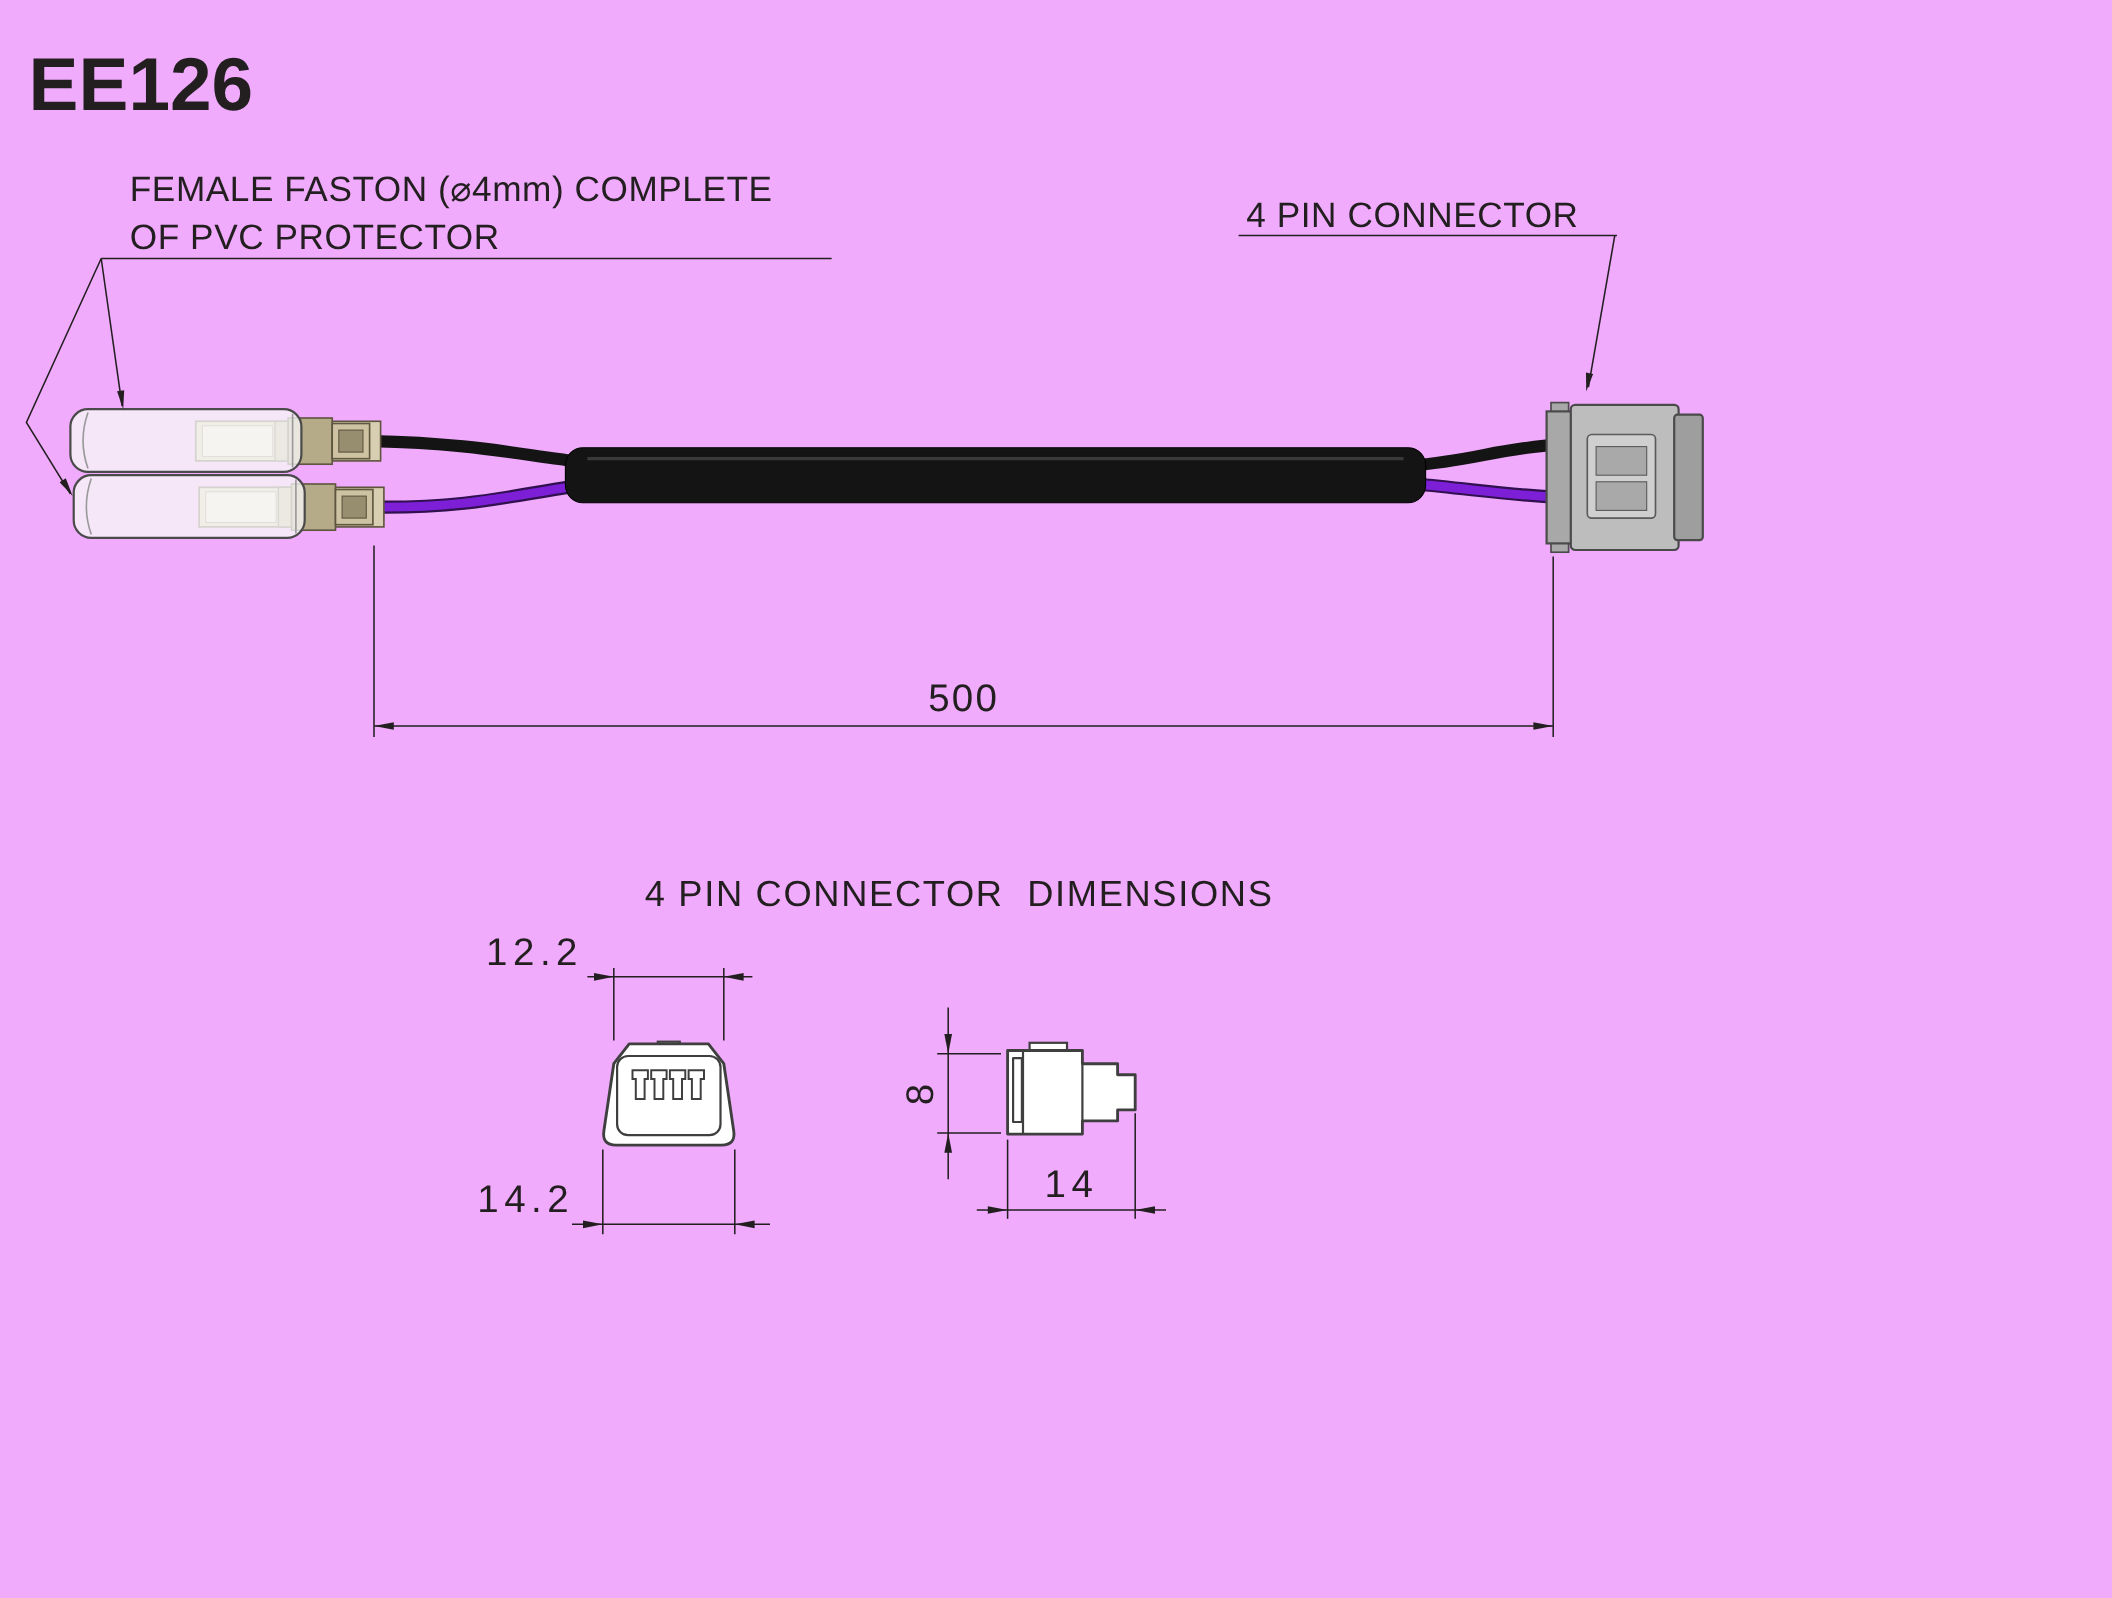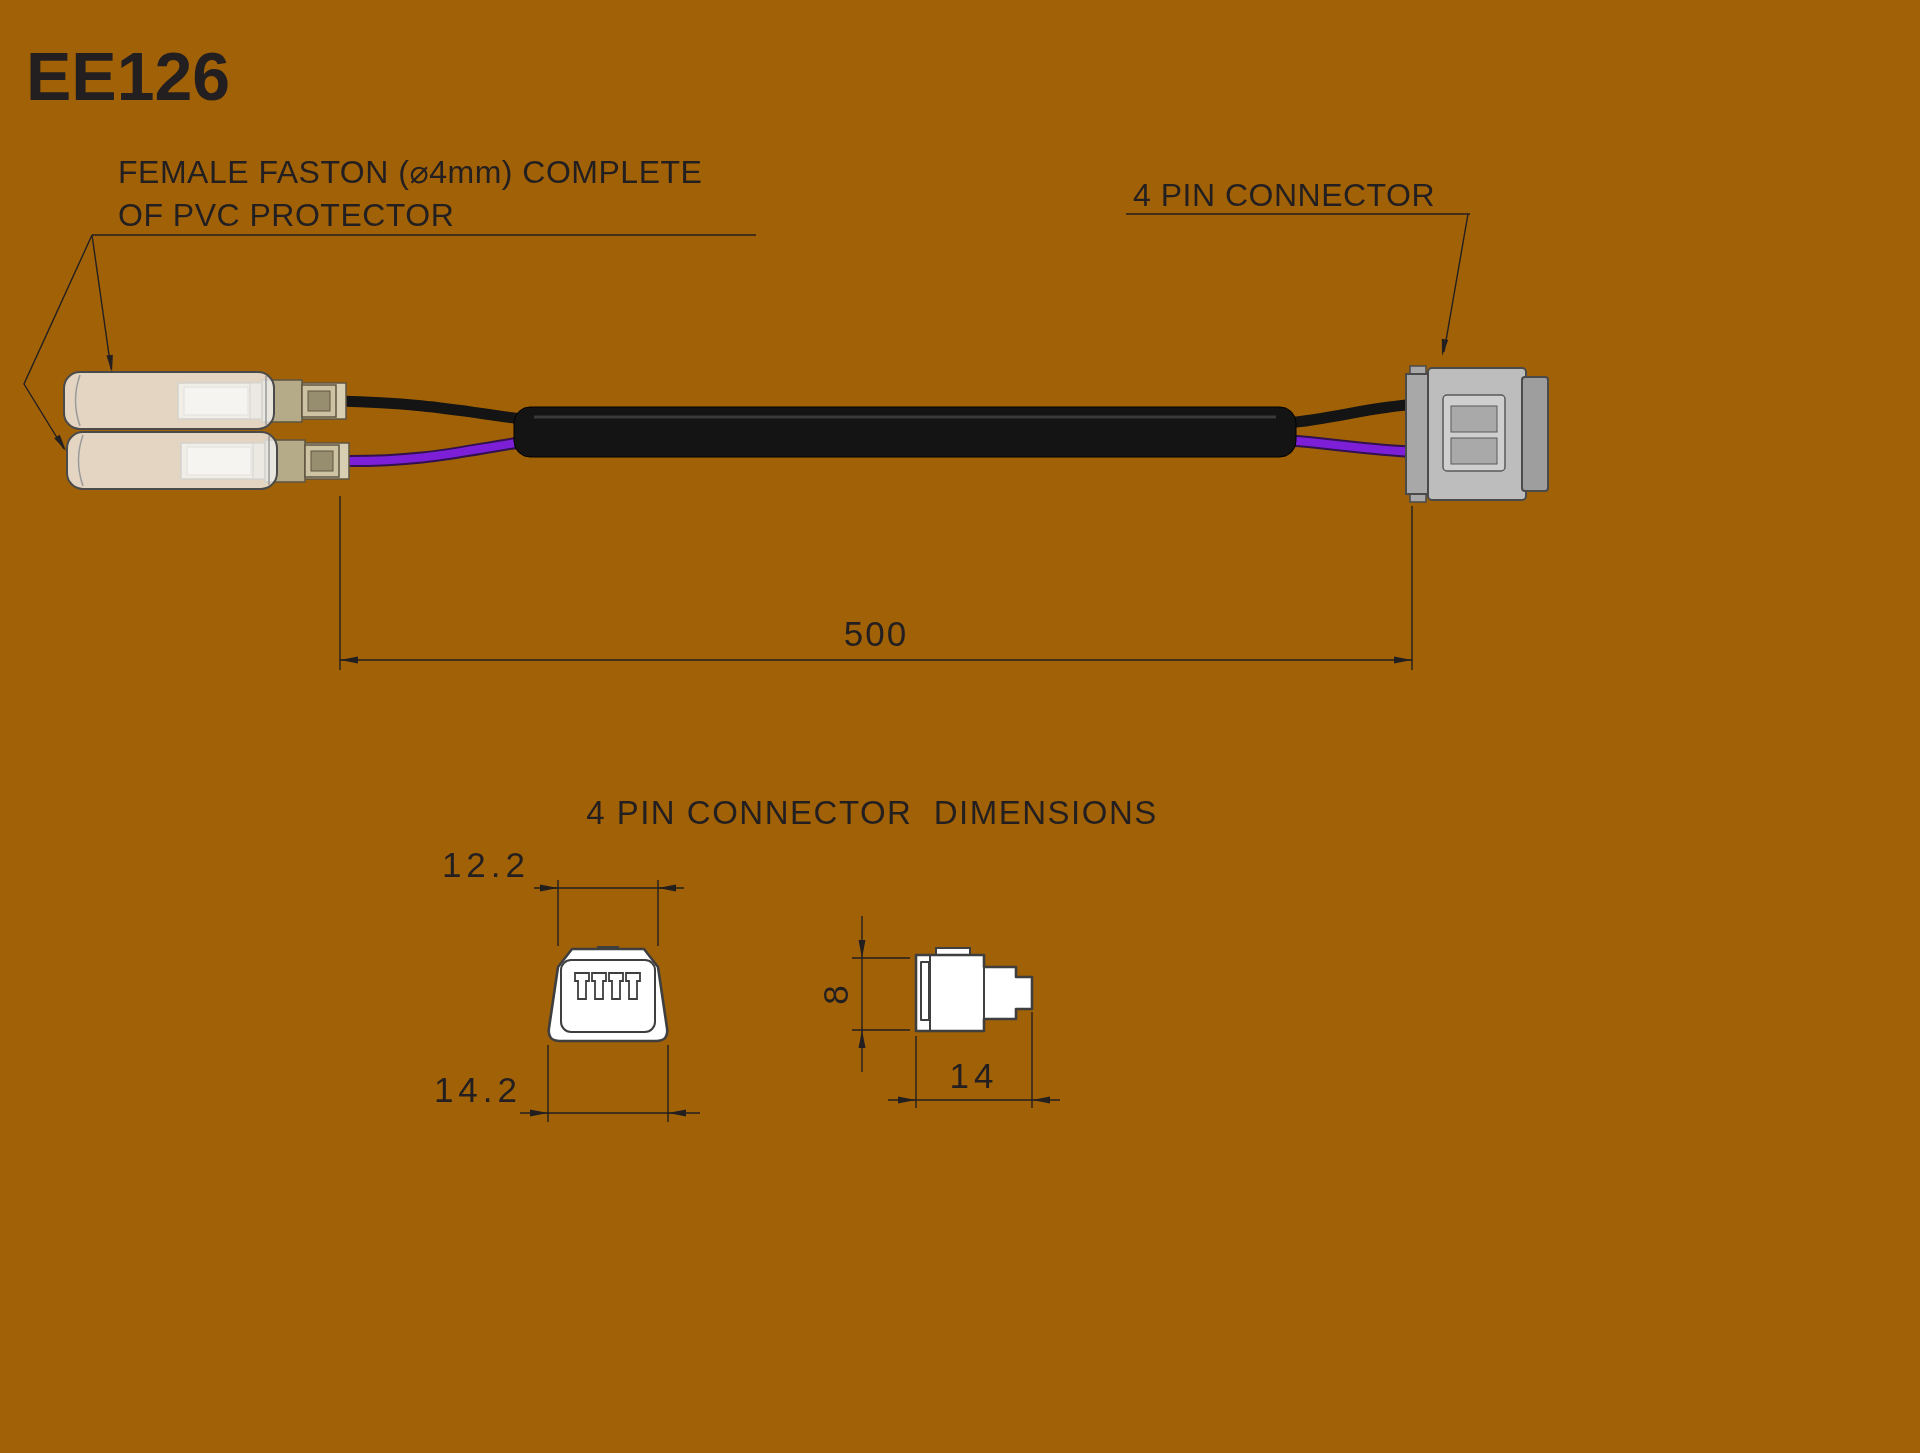--- a/index.html
+++ b/index.html
@@ -1,16 +1,16 @@
 <!DOCTYPE html>
 <html><head>
 <meta charset="utf-8">
 <style>
   html,body{margin:0;padding:0;background:#ffffff;}
-  .canvas{position:relative;width:1920px;height:1453px;background:#a16207;overflow:hidden;}
+  .canvas{position:relative;width:1920px;height:1453px;background:#f0abfc;overflow:hidden;}
   svg{display:block;}
   .title-text{font-family:"Liberation Sans",sans-serif;font-weight:bold;font-size:68px;fill:#231f20;}
   .lbl{font-family:"Liberation Sans",sans-serif;font-size:32px;fill:#231f20;letter-spacing:0.5px;}
   .sect{font-family:"Liberation Sans",sans-serif;font-size:33px;fill:#231f20;letter-spacing:1.5px;white-space:pre;}
   .dim{font-family:"Liberation Sans",sans-serif;font-size:35px;fill:#231f20;letter-spacing:5px;}
   .dim-tight{letter-spacing:2px;}
   .thin{stroke:#231f20;stroke-width:1.4;fill:none;}
   .outline{stroke:#3f3f3f;stroke-width:2.6;fill:#ffffff;stroke-linejoin:round;}
   .inner{stroke:#3f3f3f;stroke-width:2;fill:none;stroke-linejoin:round;}
   .arrow{fill:#231f20;stroke:none;}

